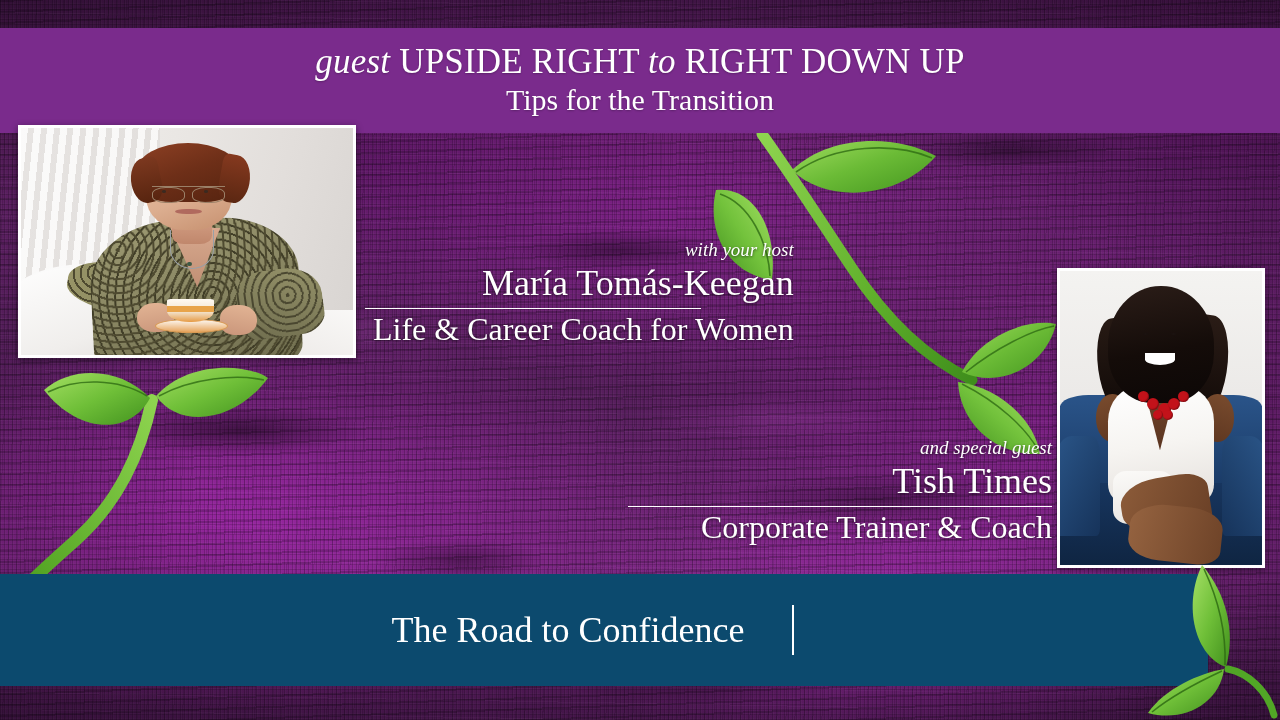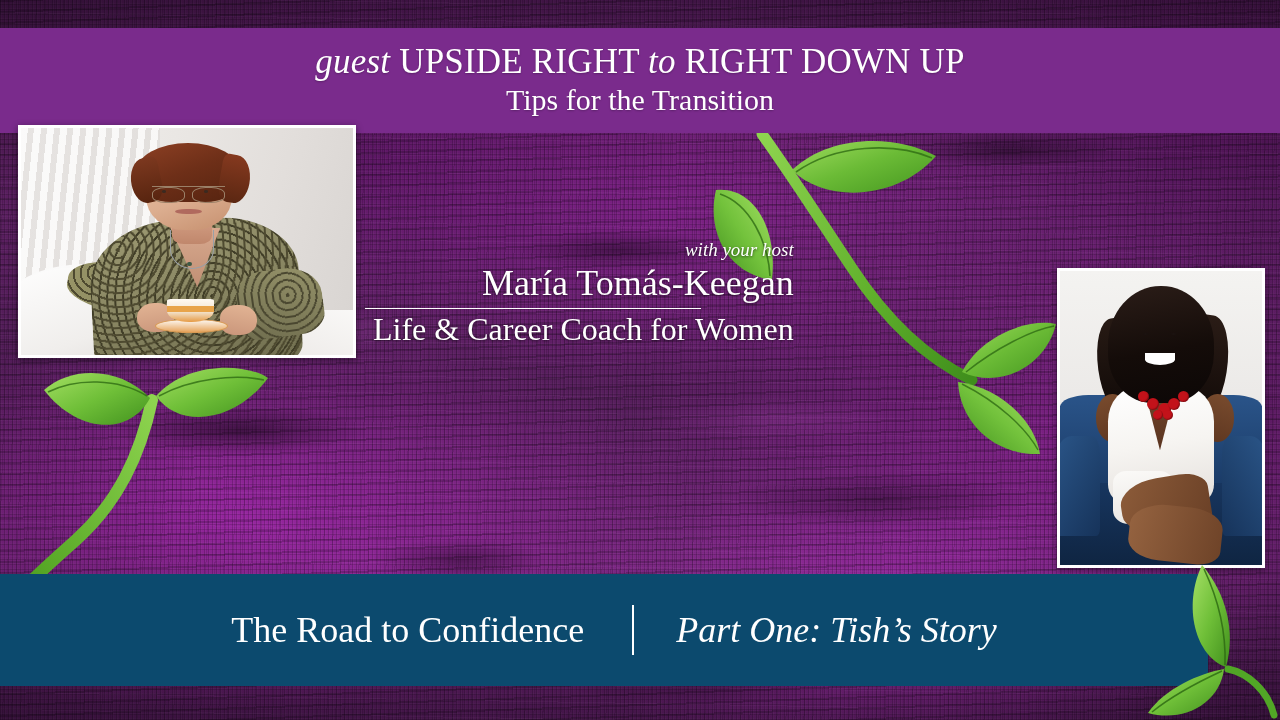--- a/index.html
+++ b/index.html
@@ -450,25 +450,30 @@
     </div>
   </div>
 
   <div class="host-block">
     <div class="kicker">with your host</div>
     <div class="bigname">María Tomás-Keegan</div>
     <div class="rule"></div>
     <div class="role">Life &amp; Career Coach for Women</div>
   </div>
 
+  <div class="guest-block">
+    <div class="kicker">and special guest</div>
+    <div class="bigname">Tish Times</div>
+    <div class="rule"></div>
+    <div class="role">Corporate Trainer &amp; Coach</div>
+  </div>
 
   <div class="bottom-bar">
     <div class="bb-left">The Road to Confidence</div>
     <div class="bb-sep"></div>
-    <div class="bb-right">Part One: Tish’s Story</div>
   </div>
 
   <svg class="vine vine-br" viewBox="0 0 145 165">
     <defs>
       <linearGradient id="lf4" x1="0" y1="0" x2="1" y2="1">
         <stop offset="0%" stop-color="#a6e066"></stop>
           <stop offset="50%" stop-color="#6fbf38"></stop>
           <stop offset="100%" stop-color="#41901d"></stop>
       </linearGradient>
     </defs>

